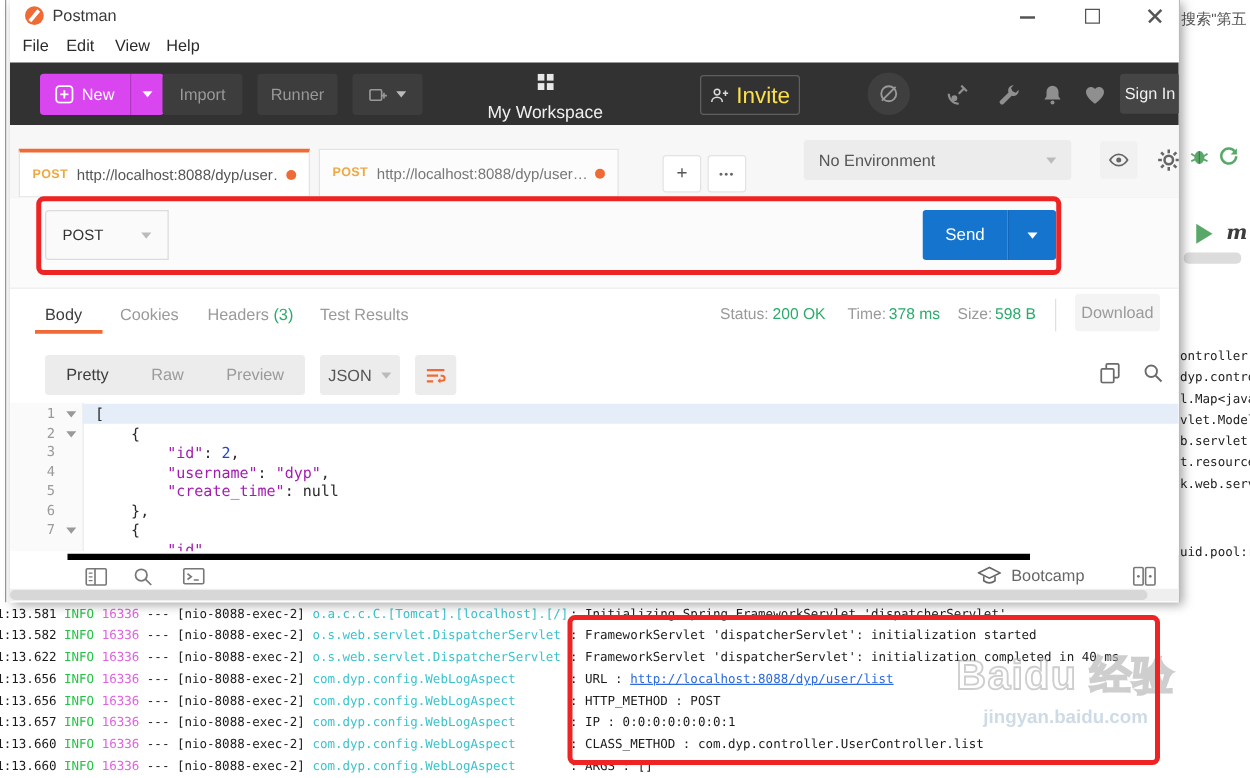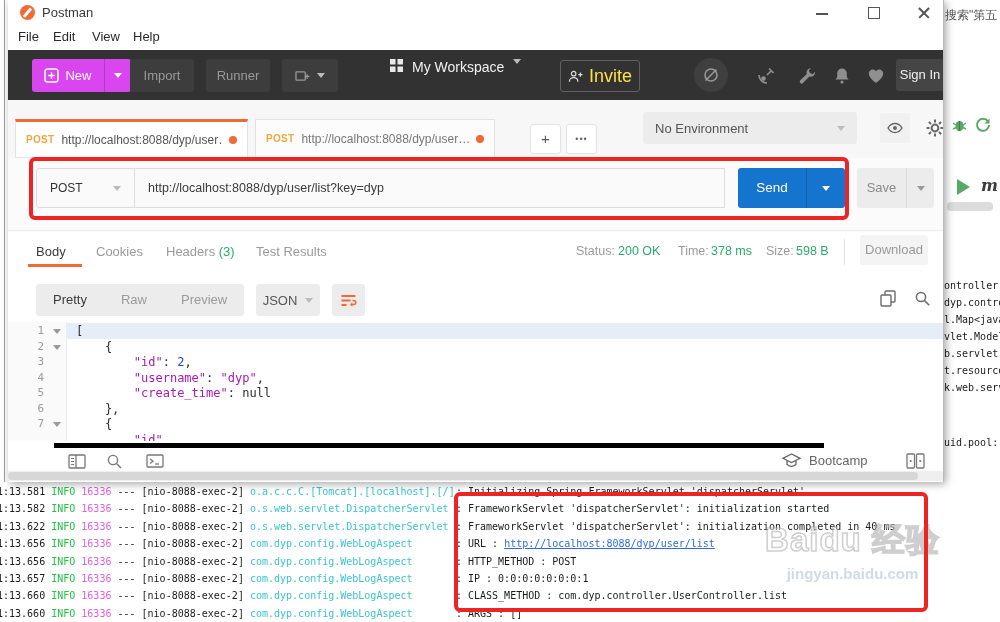--- a/index.html
+++ b/index.html
@@ -50,21 +50,21 @@
 
   
   #toolbar{left:0;top:50px;width:935px;height:50px;background:#323232;}
   .tb-btn{top:9px;height:33px;border-radius:3px;background:#3d3d3d;color:#999;
     font-size:13px;text-align:center;line-height:33px;cursor:pointer;}
   #btn-new-group{left:24px;top:9px;height:33px;background:#d946ef;border-radius:3px;display:flex;cursor:pointer;}
   #btn-new-main{width:72px;color:#fff;font-size:13px;line-height:33px;display:flex;align-items:center;justify-content:center;gap:6px;}
   #btn-new-caret{width:26px;border-left:1px solid rgba(0,0,0,0.18);display:flex;align-items:center;justify-content:center;}
   .caret{width:0;height:0;border-left:4px solid transparent;border-right:4px solid transparent;border-top:5px solid #bbb;}
   #btn-new-caret .caret{border-top-color:#fff;}
-  #ws-group{left:382px;top:9px;height:33px;display:flex;align-items:flex-start;gap:9px;color:#eee;cursor:pointer;}
+  #ws-group{left:382px;top:9px;height:33px;display:flex;align-items:center;gap:9px;color:#eee;cursor:pointer;flex-direction:column;}
   #ws-label{font-size:14px;color:#f0f0f0;}
   #btn-invite{left:552px;top:10px;width:78px;height:30px;border:1px solid #5f5f5f;border-radius:3px;color:#fde047;
     font-size:18px;display:flex;align-items:center;justify-content:center;gap:6px;cursor:pointer;}
   #btn-sync{left:686px;top:57px;width:34px;height:34px;border-radius:50%;background:#3f3f3f;
     display:flex;align-items:center;justify-content:center;cursor:pointer;position:absolute;top:8px;}
   .tb-icon{top:16px;width:20px;height:20px;color:#8f8f8f;cursor:pointer;}
   #btn-signin{left:888px;top:9px;width:48px;height:32px;background:#454545;border-radius:3px;color:#f0f0f0;
     font-size:13px;text-align:center;line-height:32px;cursor:pointer;}
 
   
@@ -347,30 +347,23 @@
             </g>
           </svg>
       </div>
     </div>
 
     <div class="abs" id="req-area">
       <div class="abs" id="method-select">
         <span>POST</span>
         <span class="caret"></span>
       </div>
-      <div class="abs" id="url-input">http://localhost:8088/dyp/user/list?key=dyp</div>
       <div class="abs" id="send-group">
         <div id="send-main">Send</div>
         <div id="send-caret">
-            <span class="caret"></span>
-          </div>
-      </div>
-      <div class="abs" id="save-group">
-        <div id="save-main">Save</div>
-        <div id="save-caret">
             <span class="caret"></span>
           </div>
       </div>
     </div>
 
     <div class="abs" id="resp-area">
       <div class="abs resp-tab" id="rt-body" style="left:28px;">Body</div>
       <div class="abs" id="rt-underline"></div>
       <div class="abs resp-tab" style="left:88px;">Cookies</div>
       <div class="abs resp-tab" style="left:158px;"><span>Headers</span> <span class="hdr-count">(3)</span></div>

